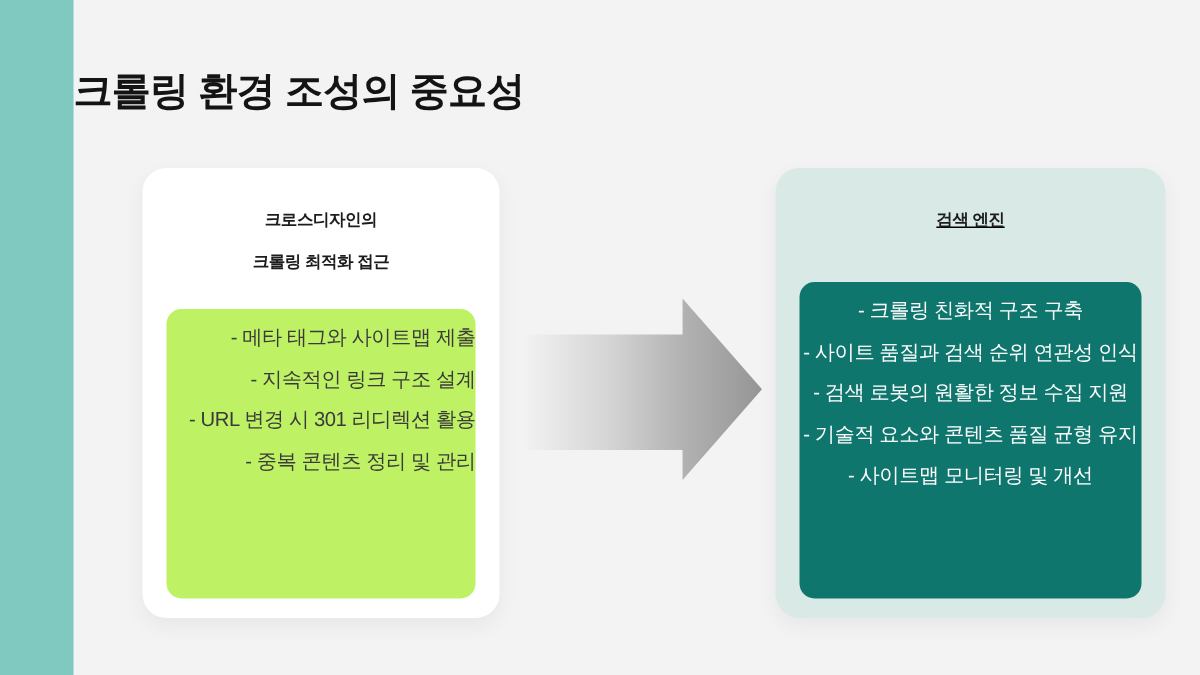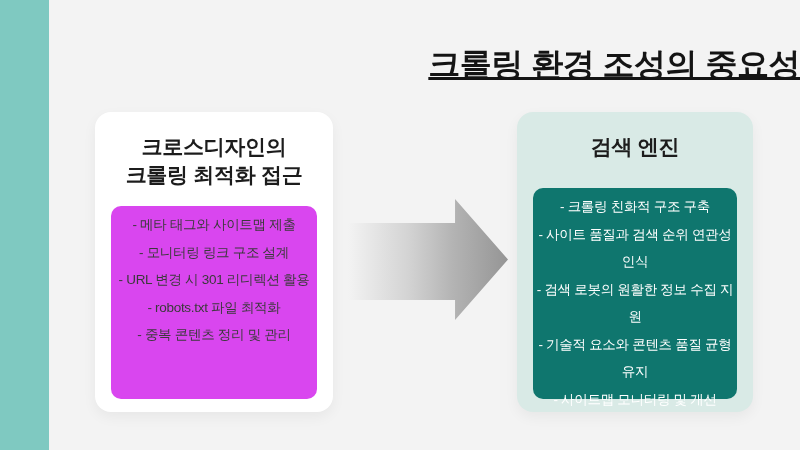--- a/index.html
+++ b/index.html
@@ -10,53 +10,52 @@
     overflow: hidden;
     font-family: "Liberation Sans", sans-serif;
   }
   .accent-bar {
     position: absolute; left: 0; top: 0;
     width: 49px; height: 450px;
     background: #7fc9c1;
   }
   .slide-title {
     position: absolute; left: 49px; top: 43px; width: 751px;
-    text-align: right;
-    font-size: 32px; font-weight: 800;
+    text-align: left;
+    font-size: 26px; font-weight: 800;
     letter-spacing: -0.5px;
     color: #141414;
-    text-decoration: underline;
   }
   .card {
     position: absolute; top: 112px;
     height: 300px;
     border-radius: 16px;
     box-shadow: 0 5px 14px rgba(0,0,0,0.05);
   }
   .card-left  { left: 95px;  width: 238px; background: #ffffff; }
-  .card-right { left: 517px; width: 236px; background: #d9eae6; }
+  .card-right { left: 517px; width: 260px; background: #d9eae6; text-decoration: underline; }
   .card-heading {
     margin-top: 21px;
     text-align: center;
-    font-size: 21px; font-weight: 700;
+    font-size: 11px; font-weight: 700;
     line-height: 28px;
     color: #1c1c1c;
     letter-spacing: -0.3px;
   }
   .inner-box {
     position: absolute; left: 16px; right: 16px; bottom: 13px;
     border-radius: 10px;
     padding-top: 5px;
     text-align: center;
     font-size: 13.5px; font-weight: 500;
     line-height: 27.5px;
     letter-spacing: -0.3px;
     box-sizing: border-box;
   }
-  .card-left .inner-box  { top: 94px; background: #d946ef; color: #3a3a3a; }
+  .card-left .inner-box  { top: 94px; background: #bef264; color: #3a3a3a; text-align: right; }
   .card-right .inner-box { top: 76px; background: #0f766e; color: #ffffff; }
   .flow-arrow {
     position: absolute; left: 348px; top: 199px;
     width: 160px; height: 121px;
     background: linear-gradient(to right, #f3f3f3 0%, #d3d3d3 38%, #b3b3b3 66%, #959595 100%);
     clip-path: polygon(0% 19.8%, 66.9% 19.8%, 66.9% 0%, 100% 50%, 66.9% 100%, 66.9% 83.5%, 0% 83.5%);
   }
 </style>
 </head>
 <body>
@@ -65,23 +64,22 @@
 
 <div class="slide-title">크롤링 환경 조성의 중요성</div>
 
 <div class="card card-left">
   <div class="card-heading">
     <div>크로스디자인의</div>
     <div>크롤링 최적화 접근</div>
   </div>
   <div class="inner-box">
     <div>- 메타 태그와 사이트맵 제출</div>
-    <div>- 모니터링 링크 구조 설계</div>
+    <div>- 지속적인 링크 구조 설계</div>
     <div>- URL 변경 시 301 리디렉션 활용</div>
-    <div>- robots.txt 파일 최적화</div>
     <div>- 중복 콘텐츠 정리 및 관리</div>
   </div>
 </div>
 
 <div class="flow-arrow"></div>
 
 <div class="card card-right">
   <div class="card-heading">
     <div>검색 엔진</div>
   </div>

